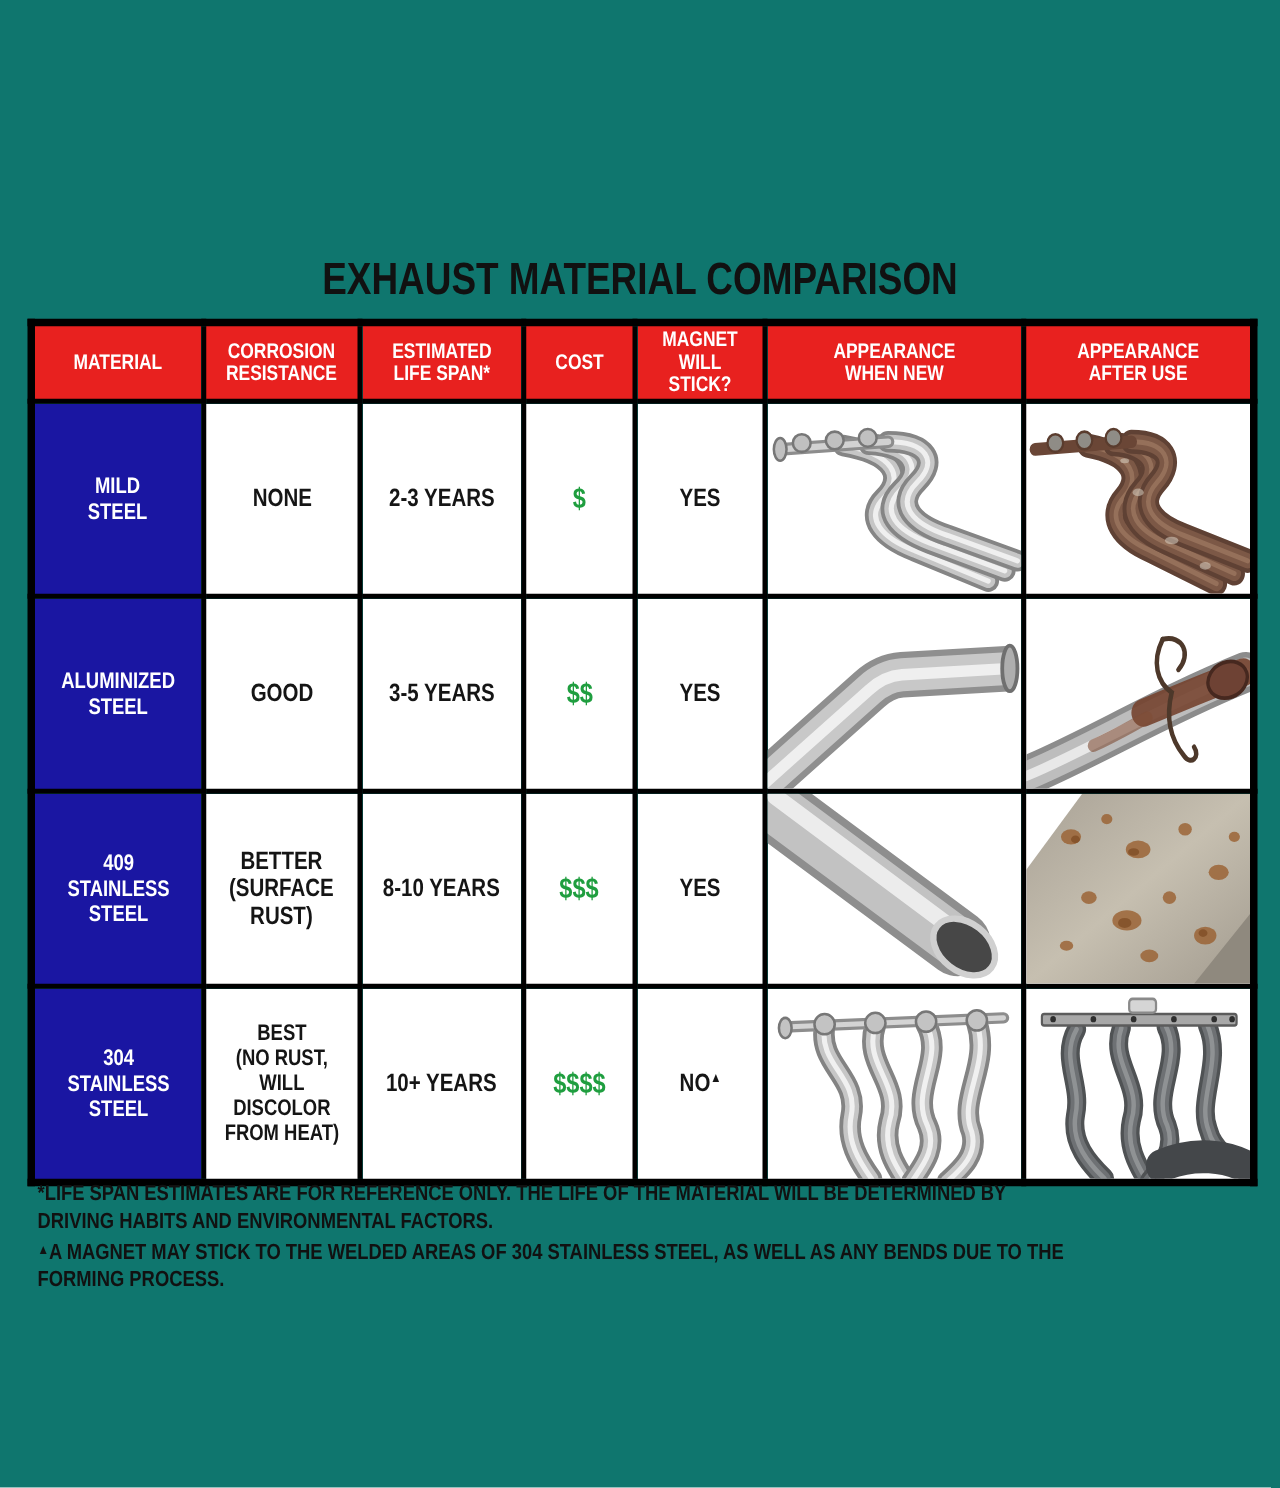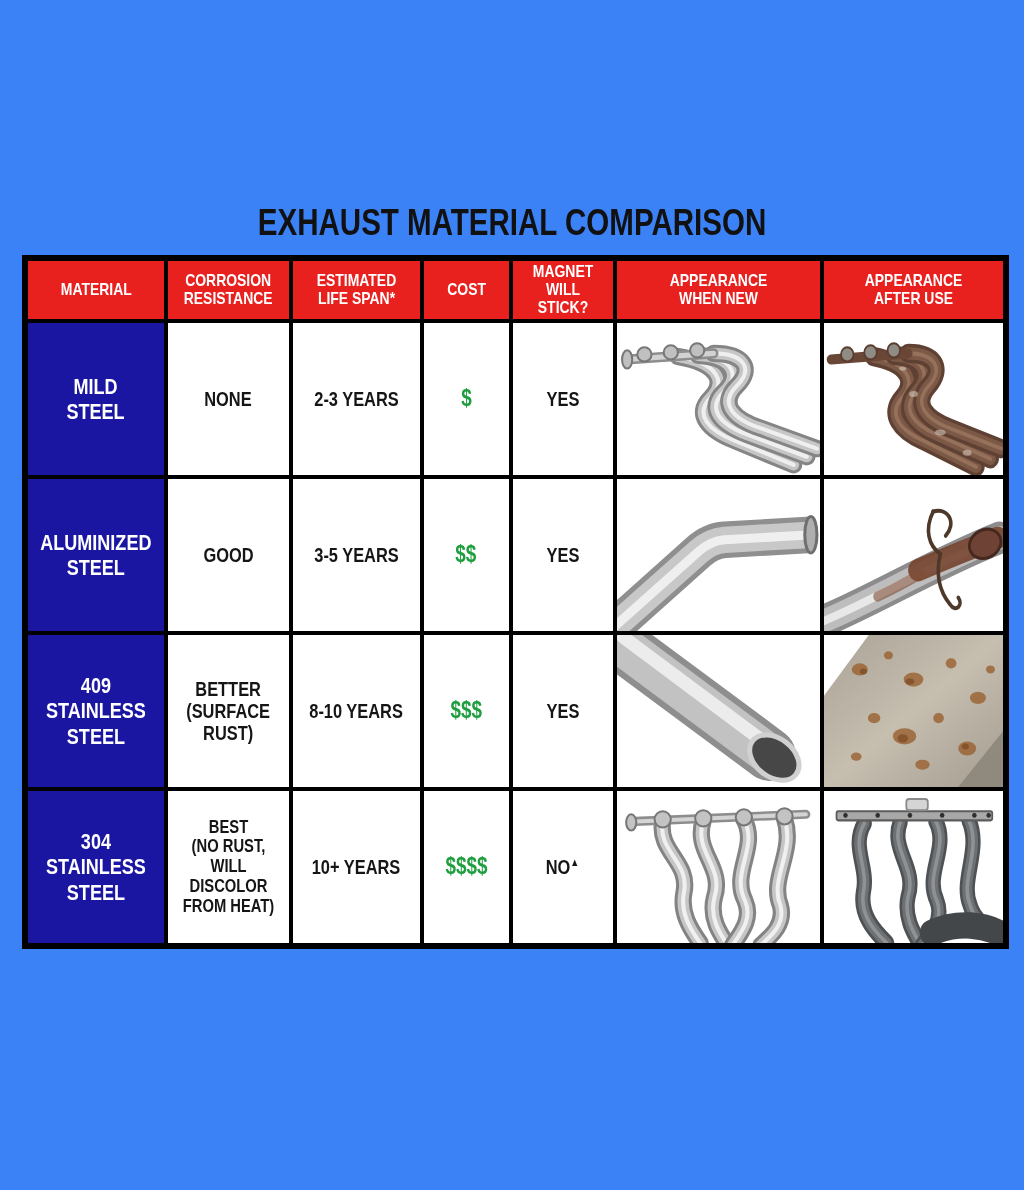--- a/index.html
+++ b/index.html
@@ -1,28 +1,28 @@
 <!DOCTYPE html>
 <html><head>
 <meta charset="utf-8">
 <style>
   html,body{margin:0;padding:0;background:#ffffff;}
-  .page{position:relative;width:1024px;height:1190px;background:#3b82f6;overflow:hidden;
+  .page{position:relative;width:1024px;height:1190px;background:#0f766e;overflow:hidden;
         font-family:"Liberation Sans", sans-serif;}
   .cond{display:inline-block;transform:scaleX(0.82);transform-origin:center;}
   .cond-left{display:inline-block;transform:scaleX(0.84);transform-origin:left center;}
   .ml{white-space:pre-line;}
   .title{position:absolute;top:202px;left:0;right:0;margin:0;text-align:center;
          font-size:36px;font-weight:800;color:#111;letter-spacing:0px;}
   table.cmp{position:absolute;left:22px;top:255px;border-collapse:collapse;table-layout:fixed;
             border:6px solid #000;}
   table.cmp th, table.cmp td{border:4px solid #000;padding:0;text-align:center;vertical-align:middle;overflow:hidden;}
   thead th{background:#e8211f;color:#ffffff;font-size:17px;font-weight:800;height:58px;line-height:1.05;}
   tbody tr{height:152px;}
-  td.matcell{background:#1a16a2;color:#ffffff;font-size:22px;font-weight:800;line-height:1.15;}
+  td.matcell{background:#1a16a2;color:#ffffff;font-size:18px;font-weight:800;line-height:1.15;}
   td.txt{background:#ffffff;color:#151515;font-size:20px;font-weight:700;line-height:1.1;}
   td.cost{color:#1f9e3f;font-size:23px;font-weight:800;}
   td.photo{background:#ffffff;}
   td.photo svg{display:block;width:100%;height:152px;}
   sup.tri{font-size:11px;vertical-align:super;line-height:0;}
   .footnotes{position:absolute;left:30px;top:944px;width:980px;color:#111;}
   .footnotes p{margin:0 0 3px 0;font-size:17.5px;font-weight:800;line-height:1.25;}
   .fmark2{font-size:11px;vertical-align:4px;}
 </style>
 </head>
@@ -274,15 +274,17 @@
             </g>
             <rect x="92" y="8" width="24" height="11" rx="3" fill="#d5d5d5" stroke="#8a8a8a" stroke-width="2"></rect>
           </svg>
         </td>
       </tr>
 
     </tbody>
   </table>
 
   <div class="footnotes">
+    <p><span class="cond-left"><span>*</span><span>LIFE SPAN ESTIMATES ARE FOR REFERENCE ONLY. THE LIFE OF THE MATERIAL WILL BE DETERMINED BY DRIVING HABITS AND ENVIRONMENTAL FACTORS.</span></span></p>
+    <p><span class="cond-left"><span class="fmark2">▲</span><span>A MAGNET MAY STICK TO THE WELDED AREAS OF 304 STAINLESS STEEL, AS WELL AS ANY BENDS DUE TO THE FORMING PROCESS.</span></span></p>
   </div>
 
 </div>
 
 </body></html>

